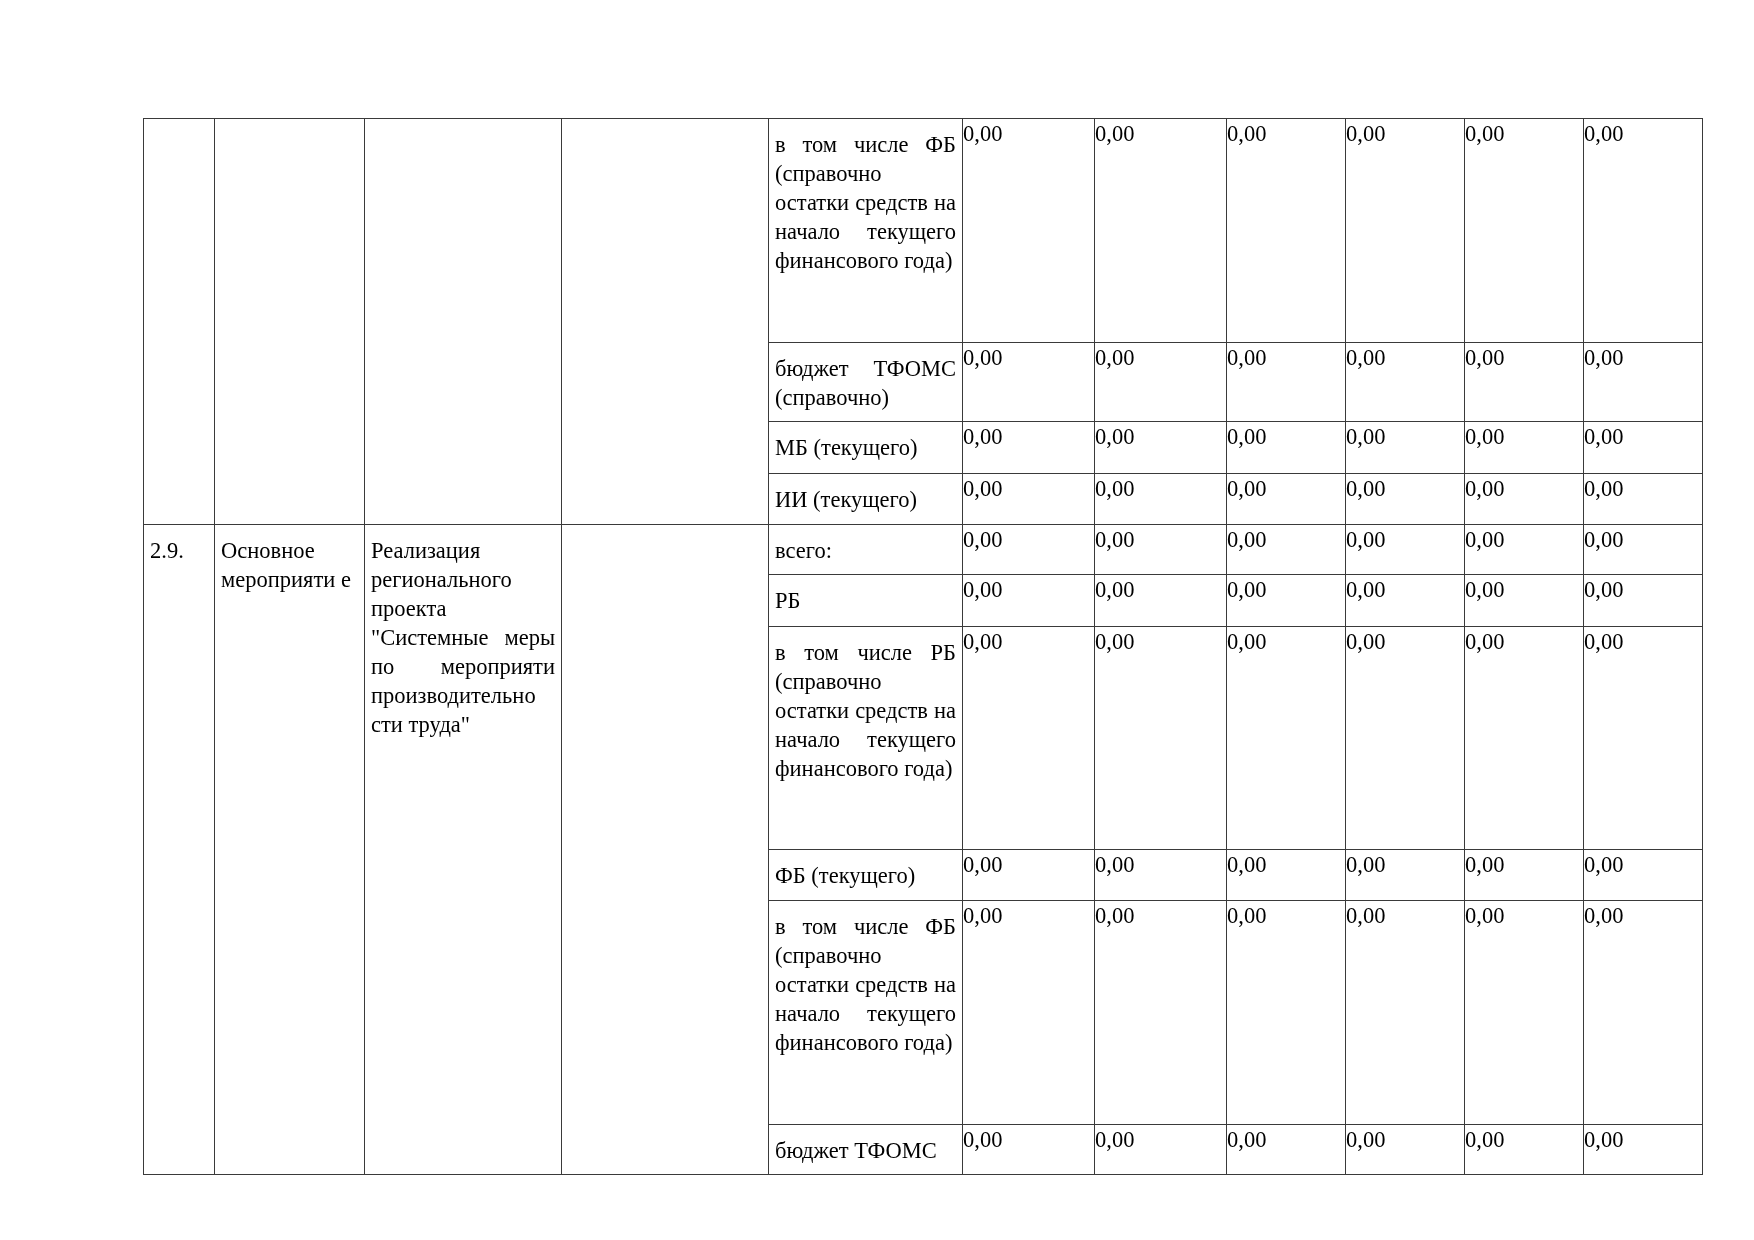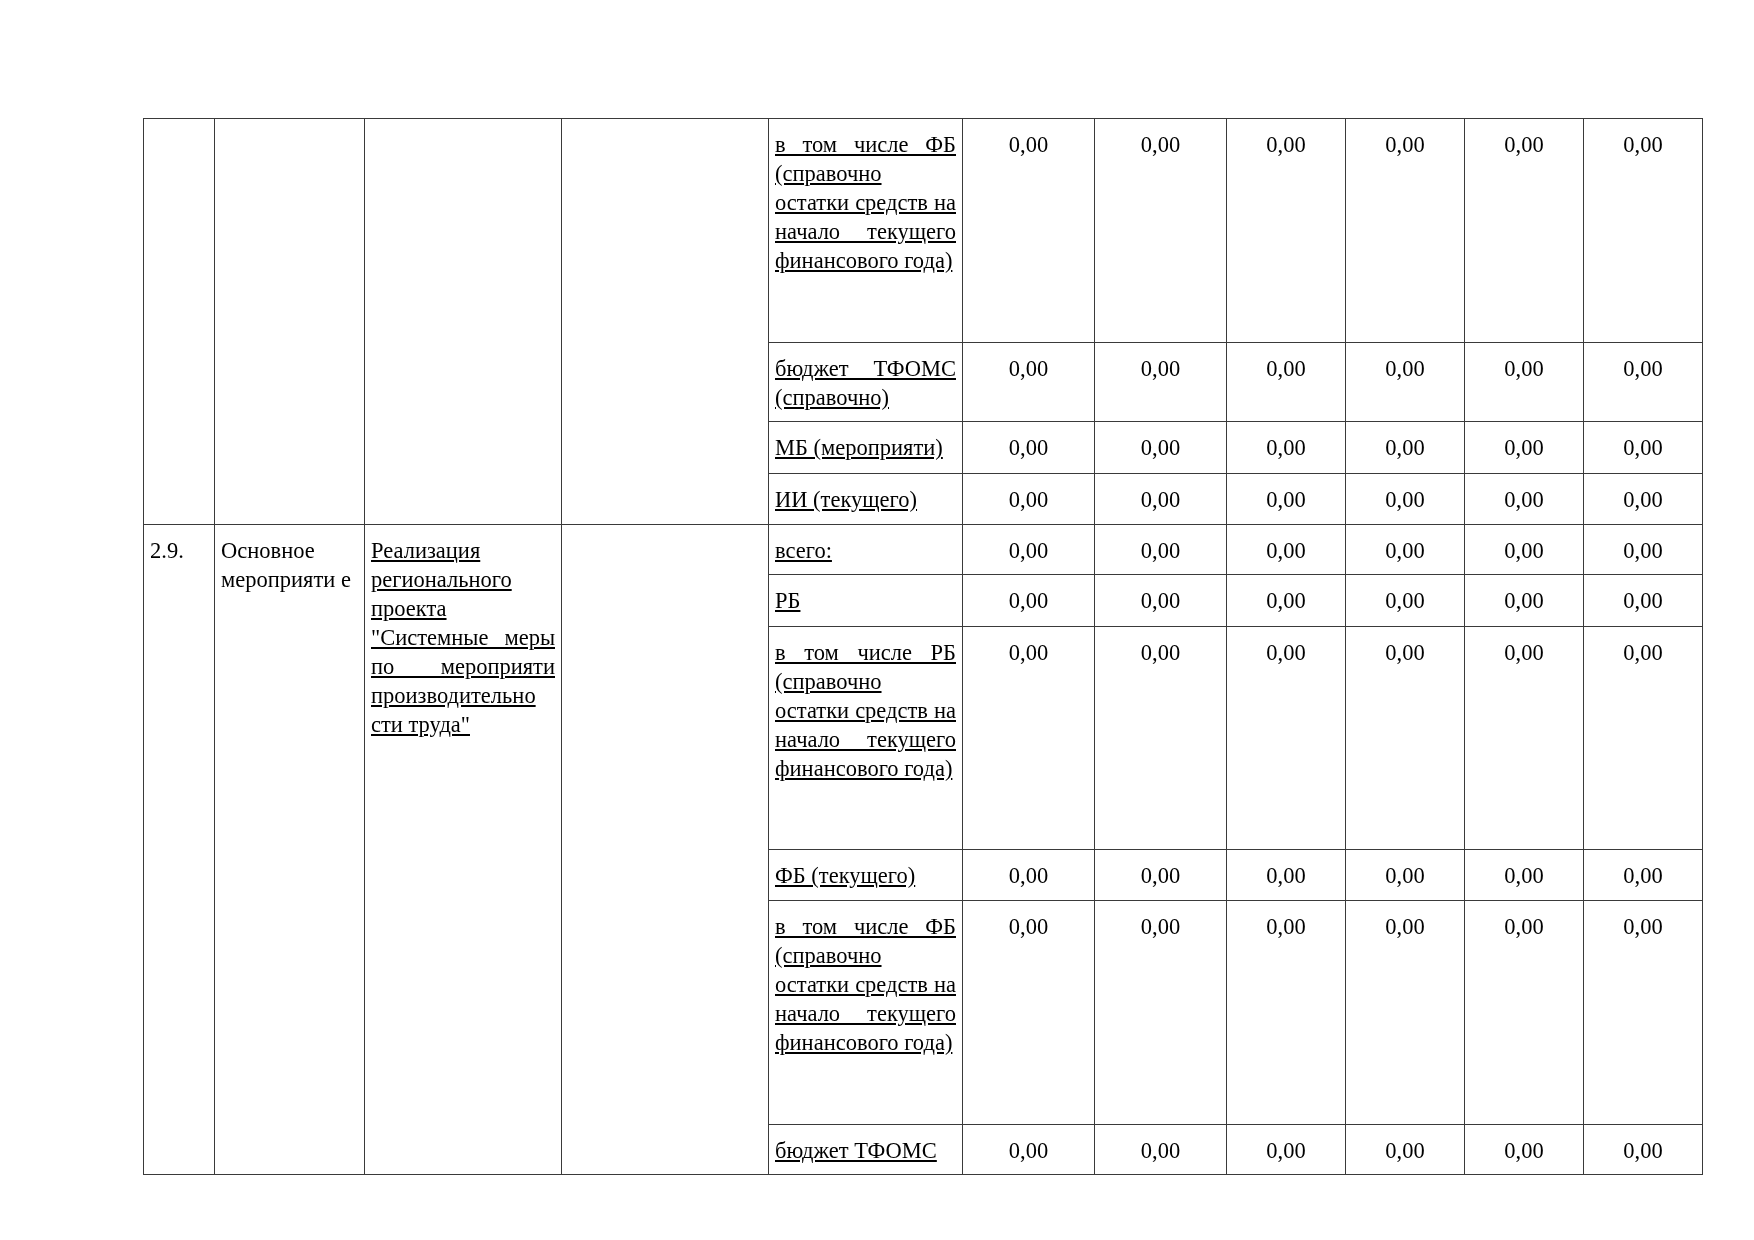--- a/index.html
+++ b/index.html
@@ -1,22 +1,22 @@
 <!DOCTYPE html>
 <html><head>
 <meta charset="utf-8">
 <style>
   html, body { margin:0; padding:0; background:#ffffff; }
   body { width:1754px; height:1240px; position:relative; overflow:hidden;
          font-family:"Liberation Serif", "DejaVu Serif", serif; color:#000; }
   table { position:absolute; left:143px; top:118px; border-collapse:collapse; table-layout:fixed; }
   td { border:1.5px solid #3a3a3a; vertical-align:top; padding:0; font-size:22.5px; line-height:29px; }
   td.txt { padding:11px 6px 0 6px; }
-  td.lbl { padding:11px 6px 0 6px; text-align:justify; text-align-last:left; hyphens:none;text-decoration:underline; }
-  td.num { text-align:center; padding-top:11px; }
+  td.lbl { padding:11px 6px 0 6px; text-align:justify; text-align-last:left; hyphens:none; }
+  td.num { text-align:left; }
 </style>
 </head>
 <body>
 
 <table>
   <colgroup>
     <col style="width:71px">
       <col style="width:150px">
       <col style="width:197px">
       <col style="width:207px">
@@ -46,21 +46,21 @@
     <tr style="height:79px">
       <td class="lbl">бюджет ТФОМС (справочно)</td>
       <td class="num">0,00</td>
       <td class="num">0,00</td>
       <td class="num">0,00</td>
       <td class="num">0,00</td>
       <td class="num">0,00</td>
       <td class="num">0,00</td>
     </tr>
     <tr style="height:52px">
-      <td class="lbl">МБ (мероприяти)</td>
+      <td class="lbl">МБ (текущего)</td>
       <td class="num">0,00</td>
       <td class="num">0,00</td>
       <td class="num">0,00</td>
       <td class="num">0,00</td>
       <td class="num">0,00</td>
       <td class="num">0,00</td>
     </tr>
     <tr style="height:51px">
       <td class="lbl">ИИ (текущего)</td>
       <td class="num">0,00</td>

